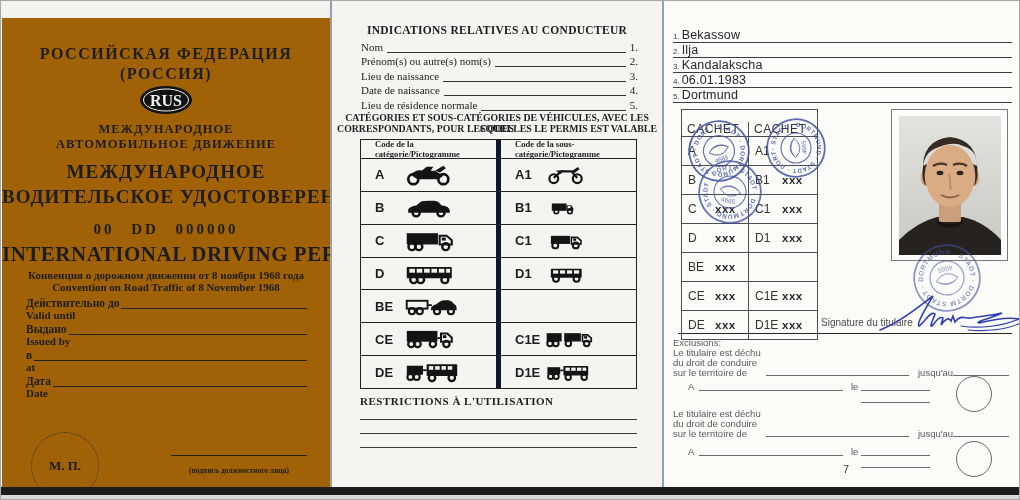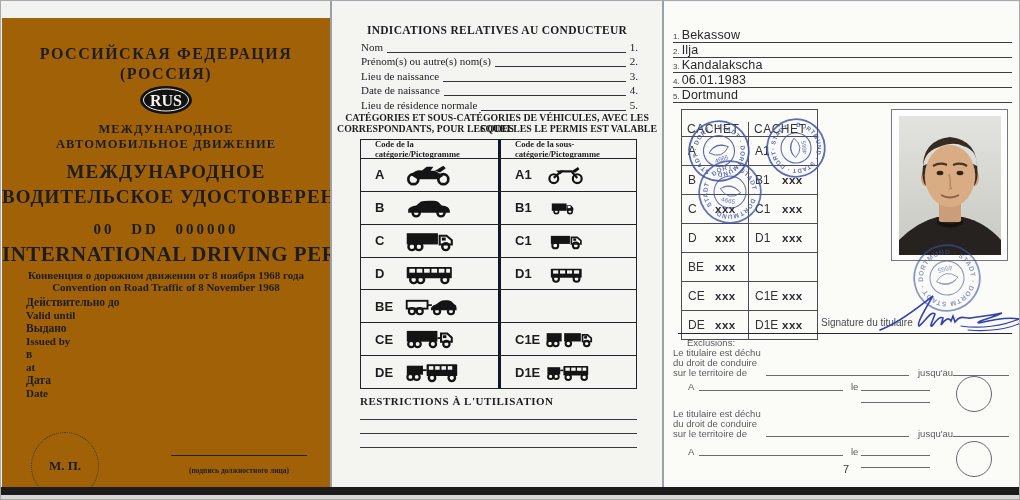--- a/index.html
+++ b/index.html
@@ -17,21 +17,21 @@
   
   .cline{position:absolute;left:0;width:100%;text-align:center;white-space:nowrap;}
   .t-country{font-size:16px;font-weight:bold;letter-spacing:1.5px;}
   .t-move{font-size:12.5px;font-weight:bold;letter-spacing:1px;}
   .t-permit-ru{font-size:19px;font-weight:bold;letter-spacing:1px;}
   .t-number{font-size:15px;font-weight:bold;letter-spacing:3px;word-spacing:10px;}
   .t-permit-en{font-size:21px;font-weight:bold;letter-spacing:0.5px;}
   .t-conv{font-size:11px;font-weight:bold;}
   #left-fields{position:absolute;left:24px;top:278px;width:281px;}
   .lf-row{margin-bottom:1px;}
-  .lf-top{display:flex;align-items:flex-start;height:13px;flex-direction:column;}
+  .lf-top{display:flex;align-items:center;height:13px;}
   .lf-label{font-size:11.5px;font-weight:bold;white-space:nowrap;}
   .lf-line{flex:1;border-bottom:1px solid #222;height:11px;margin-left:2px;}
   .lf-sub{font-size:11px;font-weight:bold;height:12px;}
   .mp-circle{position:absolute;left:29px;top:414px;width:66px;height:66px;border:1.5px dotted #333;
              border-radius:50%;display:flex;align-items:center;justify-content:center;
              font-size:13px;font-weight:bold;text-align:center;}
   .sigline-left{position:absolute;left:169px;top:437px;width:136px;border-top:1px solid #222;
                 text-align:center;font-size:7.5px;font-weight:bold;padding-top:10px;}
 
   
@@ -44,21 +44,21 @@
   .mf-num{white-space:nowrap;}
   .m-cath{position:absolute;left:0;width:100%;text-align:center;font-size:9.8px;font-weight:bold;}
   .veh-table{position:absolute;left:28px;top:137px;width:277px;height:250px;
              border:1px solid #222;display:flex;flex-direction:column;box-sizing:border-box;}
   .v-head{display:flex;height:18px;border-bottom:1px solid #222;}
   .v-hcell{font-size:8.6px;font-weight:bold;display:flex;align-items:center;justify-content:center;
            box-sizing:border-box;}
   .v-row{flex:1;display:flex;border-bottom:1px solid #222;}
   .v-row:last-child{border-bottom:none;}
   .v-cell{display:flex;align-items:center;box-sizing:border-box;}
-  .v-c1{width:140px;border-right:3px solid #0f172a;padding-left:14px;}
+  .v-c1{width:140px;border-right:5px solid #0f172a;padding-left:14px;}
   .v-c2{width:135px;padding-left:14px;}
   .v-code{font-family:"Liberation Sans",sans-serif;font-weight:bold;font-size:13px;width:30px;}
   .v-icon{display:flex;align-items:center;}
   .m-restrict{position:absolute;left:28px;top:393px;font-size:11px;font-weight:bold;letter-spacing:0.5px;}
   .m-line{position:absolute;left:28px;width:277px;border-top:1.3px solid #3a3a3a;}
 
   
   #driver-fields{position:absolute;left:9px;top:26px;width:339px;font-family:"Liberation Sans",sans-serif;}
   .df-row{display:flex;align-items:flex-end;height:14.1px;border-bottom:1px solid #3c3c44;}
   .df-num{font-size:8px;color:#44444c;margin:0 2px 1px 0;}
@@ -592,21 +592,21 @@
     <div class="sig-svg">
       <svg width="146" height="44" viewBox="0 0 146 44">
         <g stroke="#3240b0" fill="none" stroke-width="1.6" stroke-linecap="round">
           <path d="M4 38 C26 30 46 12 57 4 C50 16 40 32 43 34 C49 30 55 18 59 22 C57 28 53 35 56 34 C61 28 64 24 67 26 L65 33 C69 27 73 25 75 29 L77 24 L79 30 C85 22 89 27 95 26 C105 24 118 23 126 21 C113 27 98 30 103 31 C115 28 133 25 143 27"></path>
           <path d="M85 34 C104 37 127 34 143 27" stroke-width="1.2"></path>
           <path d="M92 38 C112 40 133 37 144 31" stroke-width="1.1"></path>
         </g>
       </svg>
     </div>
 
-    <div class="exc" style="left:23px;top:335px">Exclusions:</div>
+    <div class="exc" style="left:9px;top:335px">Exclusions:</div>
     <div class="exc" style="left:9px;top:345px">Le titulaire est déchu</div>
     <div class="exc" style="left:9px;top:355px">du droit de conduire</div>
     <div class="exc" style="left:9px;top:365px">sur le territoire de</div>
     <div class="exc-line" style="left:102px;top:373px;width:143px"></div>
     <div class="exc" style="left:254px;top:365px">jusqu'au</div>
     <div class="exc-line" style="left:289px;top:373px;width:56px"></div>
     <div class="exc" style="left:24px;top:379px">A</div>
     <div class="exc-line" style="left:35px;top:388px;width:144px"></div>
     <div class="exc" style="left:187px;top:379px">le</div>
     <div class="exc-line" style="left:197px;top:388px;width:69px"></div>

